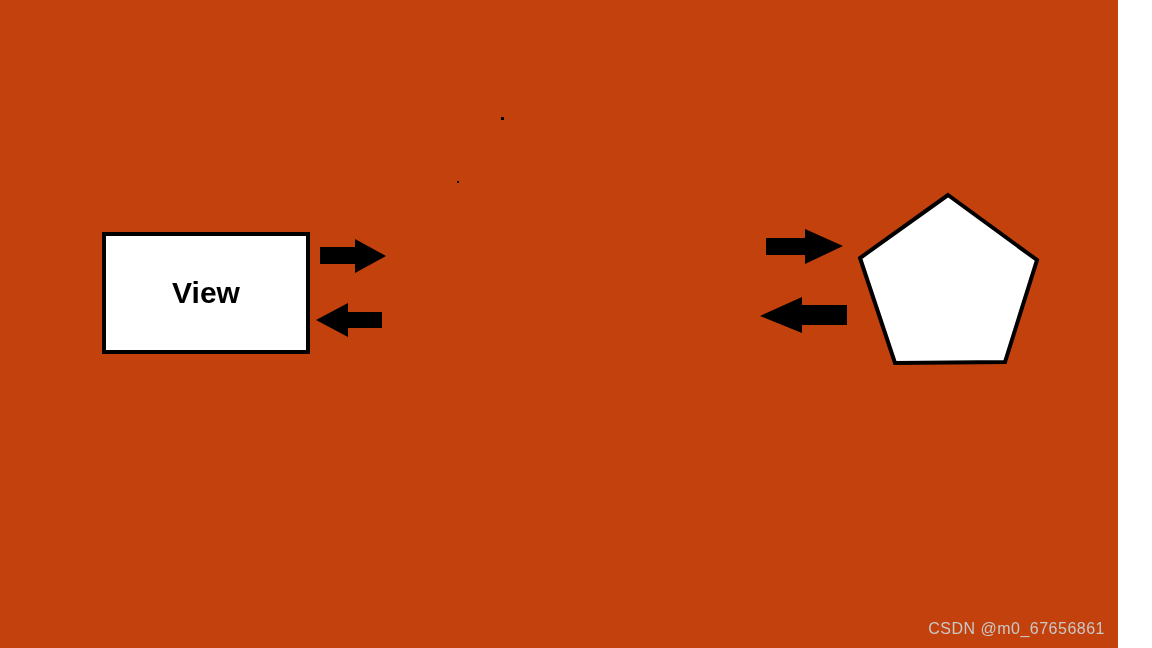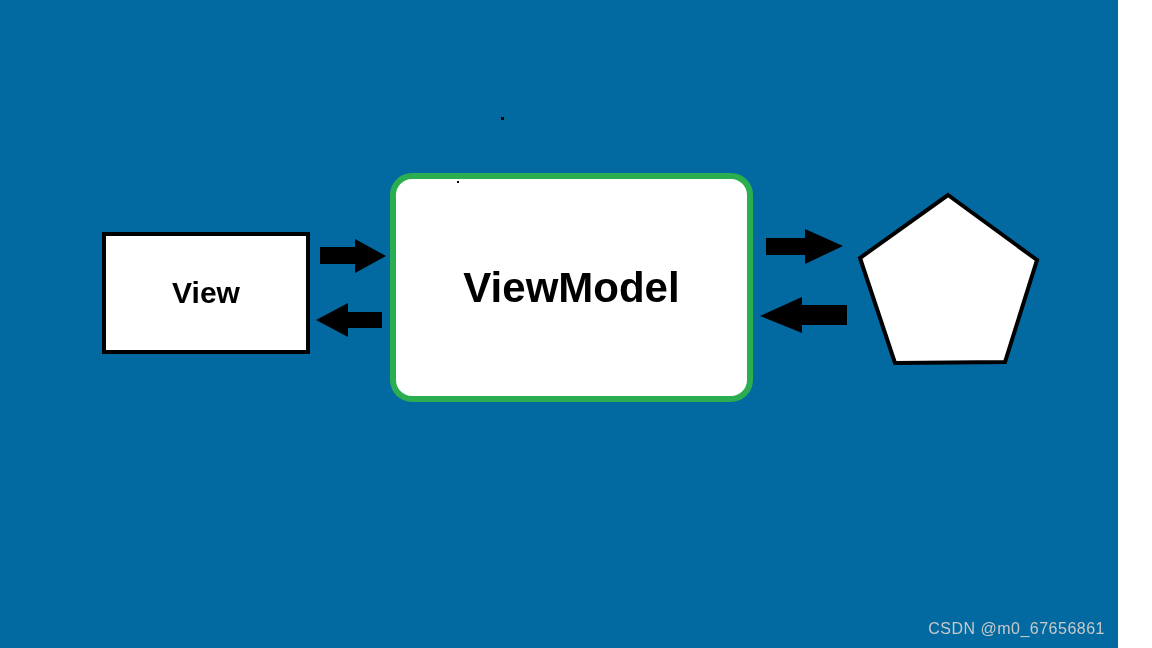--- a/index.html
+++ b/index.html
@@ -5,21 +5,21 @@
   html, body {
     margin: 0;
     padding: 0;
     background: #ffffff;
     font-family: "Liberation Sans", sans-serif;
   }
   .canvas {
     position: relative;
     width: 1118px;
     height: 648px;
-    background: #0369a1;
+    background: #c2410c;
     overflow: hidden;
   }
   .shapes {
     position: absolute;
     left: 0;
     top: 0;
     width: 1152px;
     height: 648px;
   }
   .node-label {
@@ -101,23 +101,20 @@
 
     <polygon points="766,238 805,238 805,229 843,246 805,264 805,255 766,255" fill="#000000"></polygon>
 
     <polygon points="847,305 802,305 802,297 760,316 802,333 802,325 847,325" fill="#000000"></polygon>
   </svg>
 
   <div class="view-node">
     <span>View</span>
   </div>
 
-  <div class="viewmodel-node">
-    <span>ViewModel</span>
-  </div>
 
 
   <div class="dot dot1"></div>
   <div class="dot dot2"></div>
 
   <div class="watermark">CSDN @m0_67656861</div>
 
 </div>
 
 </body></html>

